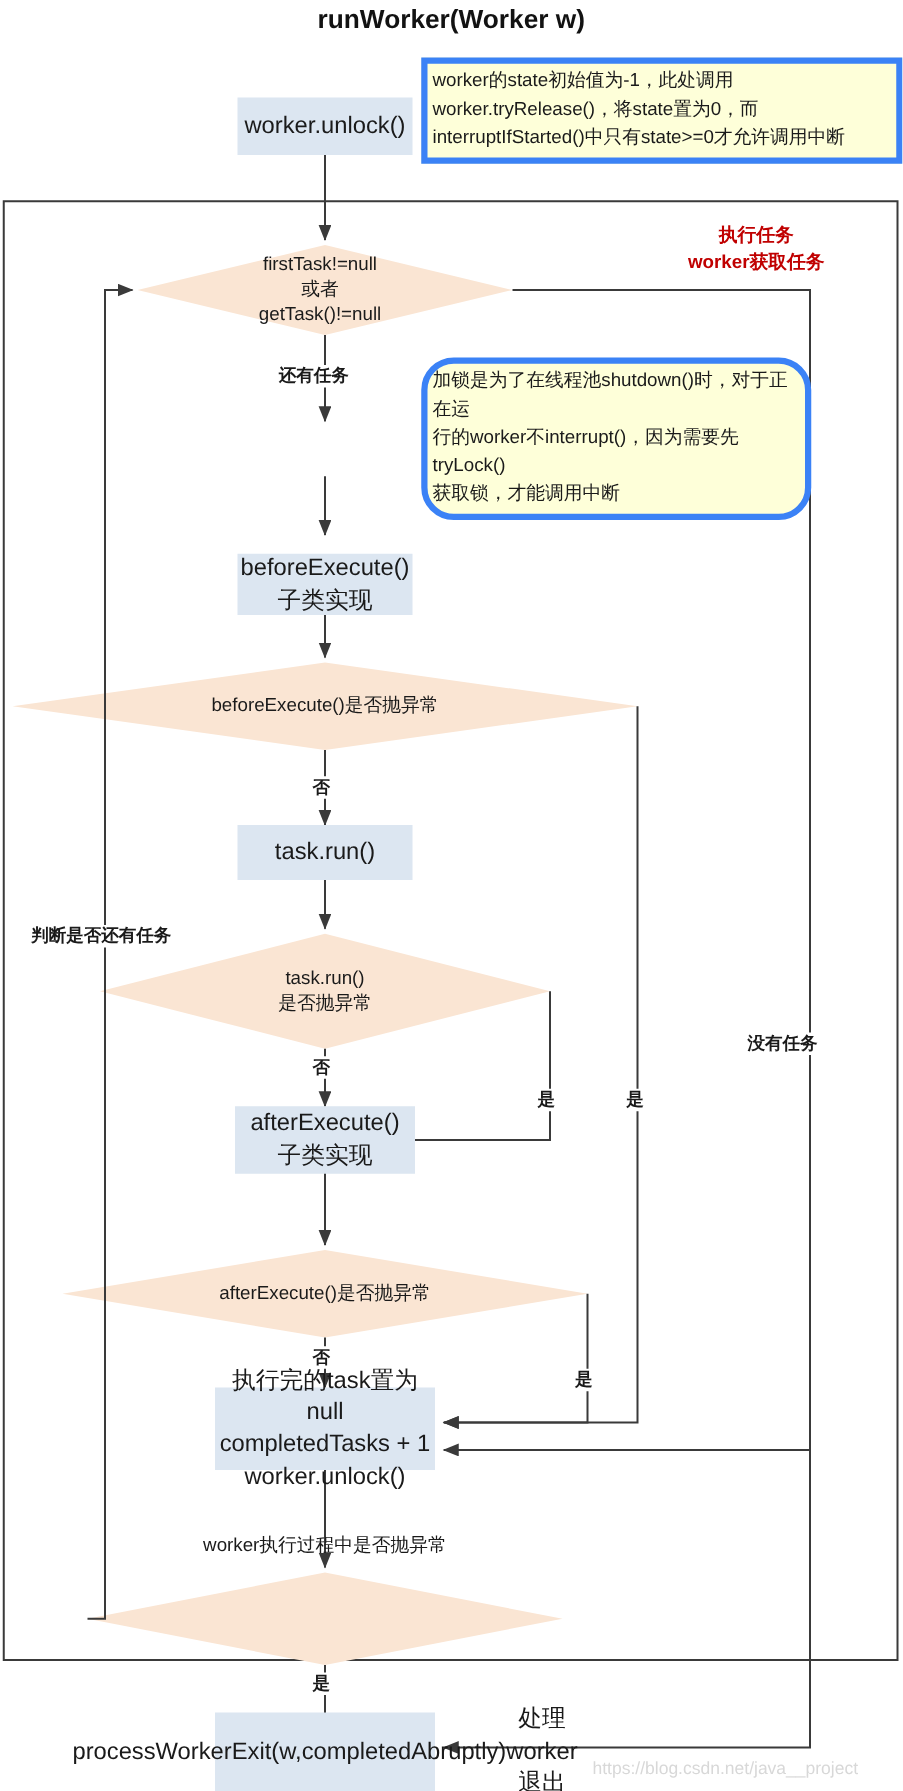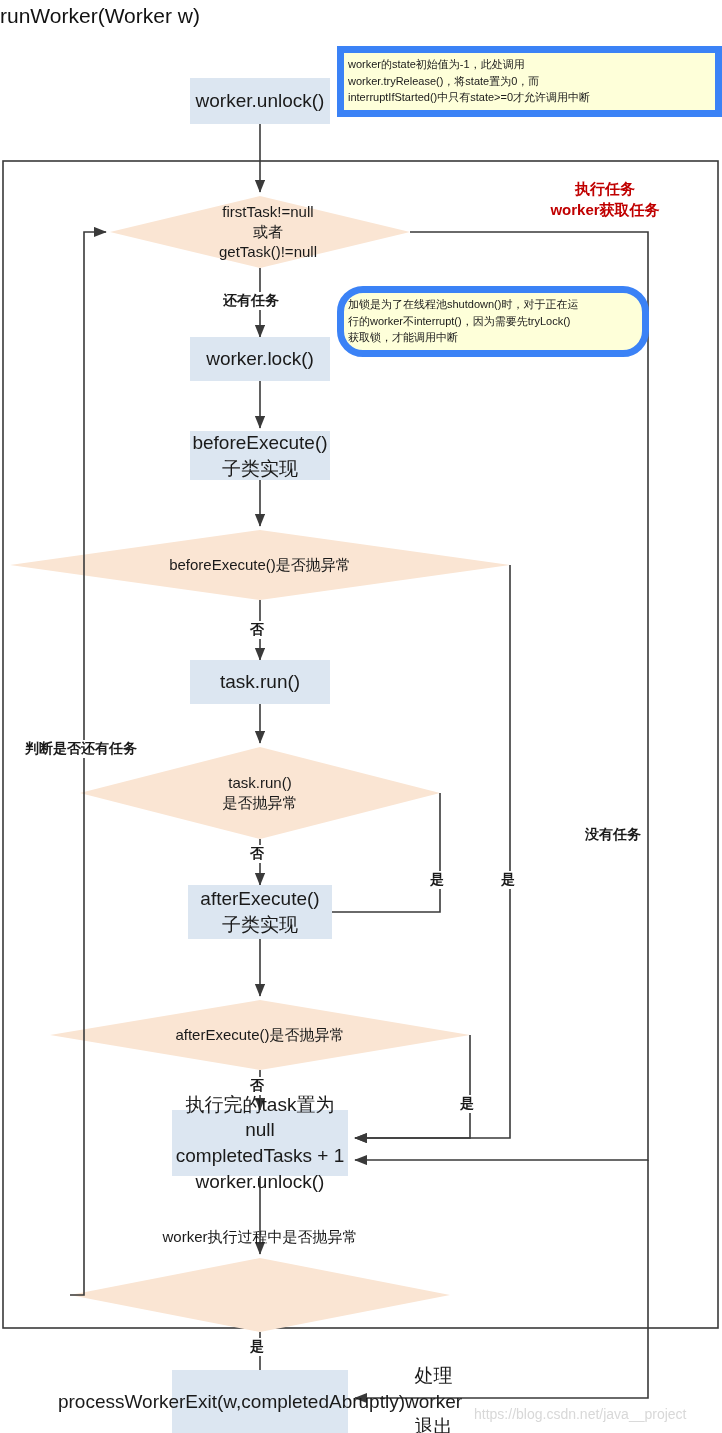--- a/index.html
+++ b/index.html
@@ -2,34 +2,34 @@
 <html><head>
 <meta charset="utf-8">
 <style>
   html,body{margin:0;padding:0;background:#ffffff;}
   body{width:722px;height:1433px;position:relative;
        font-family:"Liberation Sans","DejaVu Sans",sans-serif;
        -webkit-font-smoothing:antialiased;}
   #stage{position:relative;width:722px;height:1433px;overflow:hidden;}
   svg#wires{position:absolute;left:0;top:0;width:722px;height:1433px;}
 
-  .title{position:absolute;left:0;top:4px;width:722px;text-align:left;
-         font-size:21px;font-weight:normal;color:#121212;letter-spacing:0px;}
+  .title{position:absolute;left:0;top:4px;width:722px;text-align:center;
+         font-size:21px;font-weight:bold;color:#121212;letter-spacing:0px;}
 
   .node{position:absolute;box-sizing:border-box;display:flex;
         align-items:center;justify-content:center;text-align:center;
         font-size:19px;color:#1a1a1a;line-height:1.35;}
   .proc{background:#dce6f1;}
 
   .dec{position:absolute;display:flex;align-items:center;justify-content:center;
        text-align:center;font-size:15px;color:#1a1a1a;line-height:1.35;
        background:#fae5d3;}
 
-  .note{position:absolute;background:#feffd9;border:7px solid #3b82f6;
-        font-size:11px;color:#1a1a1a;line-height:1.5;padding:3px 4px 4px 4px;
+  .note{position:absolute;background:#feffd9;border:5px solid #3b82f6;
+        font-size:15px;color:#1a1a1a;line-height:1.5;padding:3px 4px 4px 4px;
         box-sizing:border-box;}
 
   .grouplabel{position:absolute;text-align:center;font-size:15px;
               font-weight:bold;color:#c00000;line-height:1.4;}
 
   .elabel{position:absolute;font-size:14px;color:#1a1a1a;
           background:#ffffff;padding:0 1px;white-space:nowrap;font-weight:bold;}
 
   .watermark{position:absolute;font-size:14px;color:#d8d8d8;white-space:nowrap;}
 </style>
@@ -91,33 +91,30 @@
       <path d="M648,1160 L648,1398 L355,1398" marker-end="url(#ah)"></path>
 
       <path d="M70,1295 L84,1295 L84,232 L106,232" marker-end="url(#ah)"></path>
     </g>
   </svg>
 
   <div class="node proc" style="left:190px;top:78px;width:140px;height:46px;">
     <span>worker.unlock()</span>
   </div>
 
-  <div class="dec" style="left:118px;top:196px;width:300px;height:72px;background:transparent;">
+  <div class="dec" style="left:106px;top:196px;width:300px;height:72px;background:transparent;">
     <div style="display:flex;flex-direction:column;align-items:center;">
       <span>firstTask!=null</span>
       <span>或者</span>
       <span>getTask()!=null</span>
     </div>
   </div>
 
-  <div class="node proc" style="left:190px;top:337px;width:140px;height:44px;">
-    <span>worker.lock()</span>
-  </div>
 
-  <div class="node proc" style="left:190px;top:431px;width:140px;height:49px;flex-direction:column;">
+  <div class="node proc" style="left:190px;top:443px;width:140px;height:49px;flex-direction:column;">
     <span>beforeExecute()</span>
     <span>子类实现</span>
   </div>
 
   <div class="dec" style="left:110px;top:548px;width:300px;height:34px;background:transparent;">
     <span>beforeExecute()是否抛异常</span>
   </div>
 
   <div class="node proc" style="left:190px;top:660px;width:140px;height:44px;">
     <span>task.run()</span>
@@ -181,17 +178,17 @@
   <div class="elabel" style="left:429px;top:871px;">是</div>
 
   <div class="elabel" style="left:500px;top:871px;">是</div>
 
   <div class="elabel" style="left:459px;top:1095px;">是</div>
 
   <div class="elabel" style="left:249px;top:1338px;">是</div>
 
   <div class="elabel" style="left:24px;top:740px;">判断是否还有任务</div>
 
-  <div class="elabel" style="left:584px;top:826px;">没有任务</div>
+  <div class="elabel" style="left:597px;top:826px;">没有任务</div>
 
   <div class="watermark" style="left:474px;top:1406px;">https://blog.csdn.net/java__project</div>
 
 </div>
 
 </body></html>

